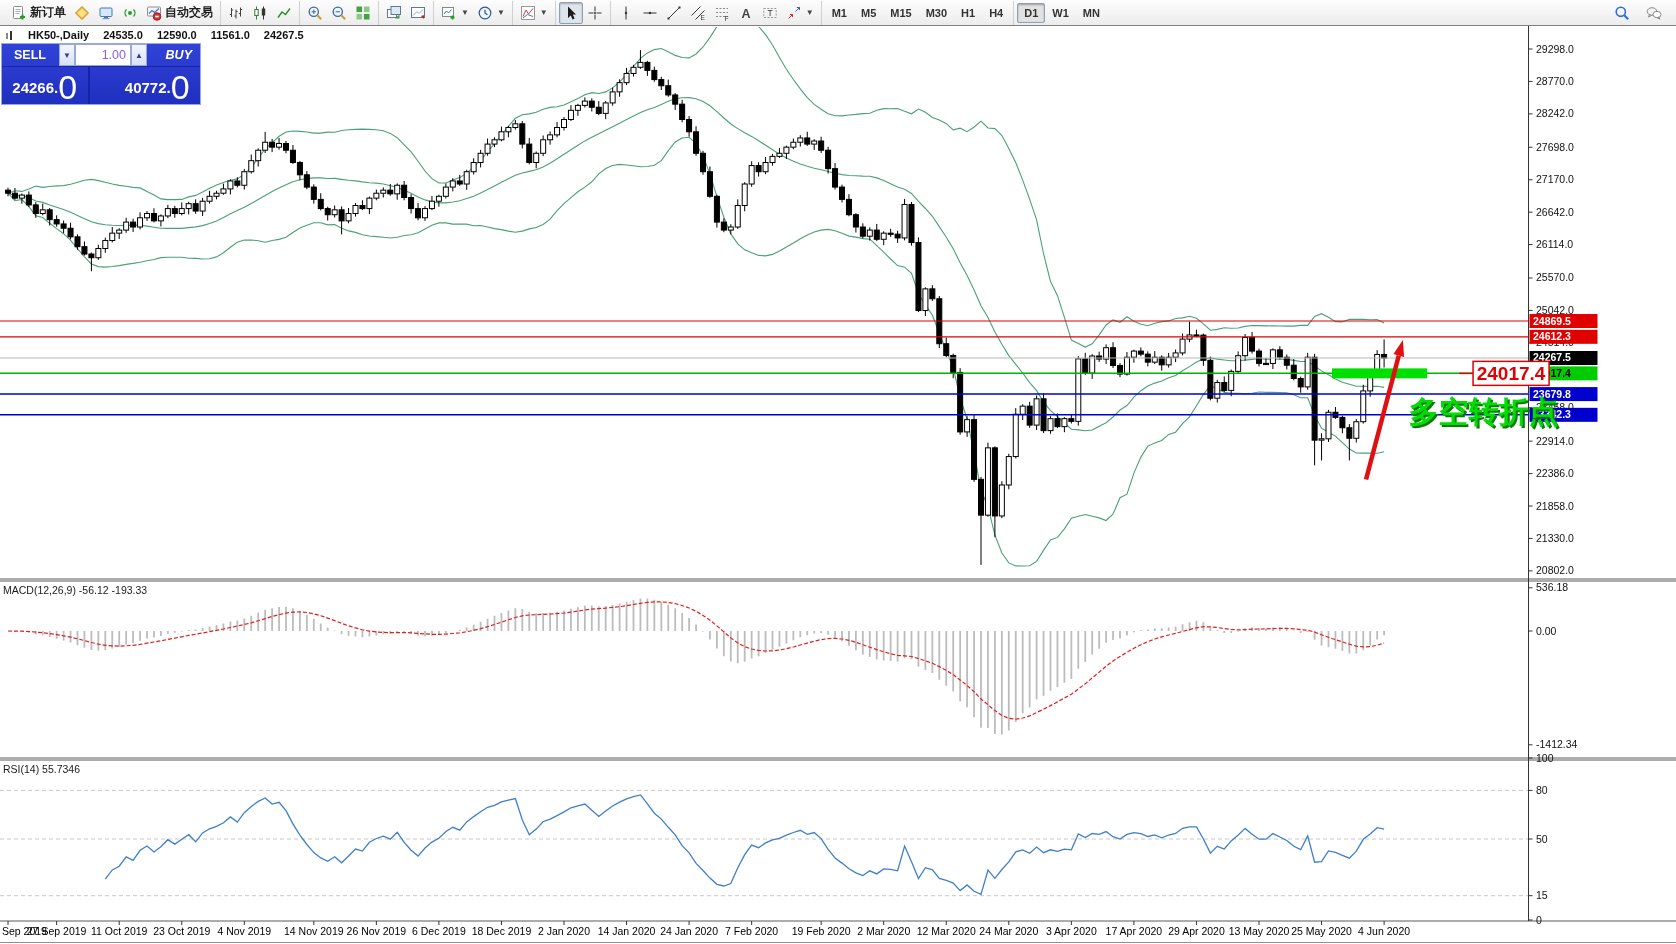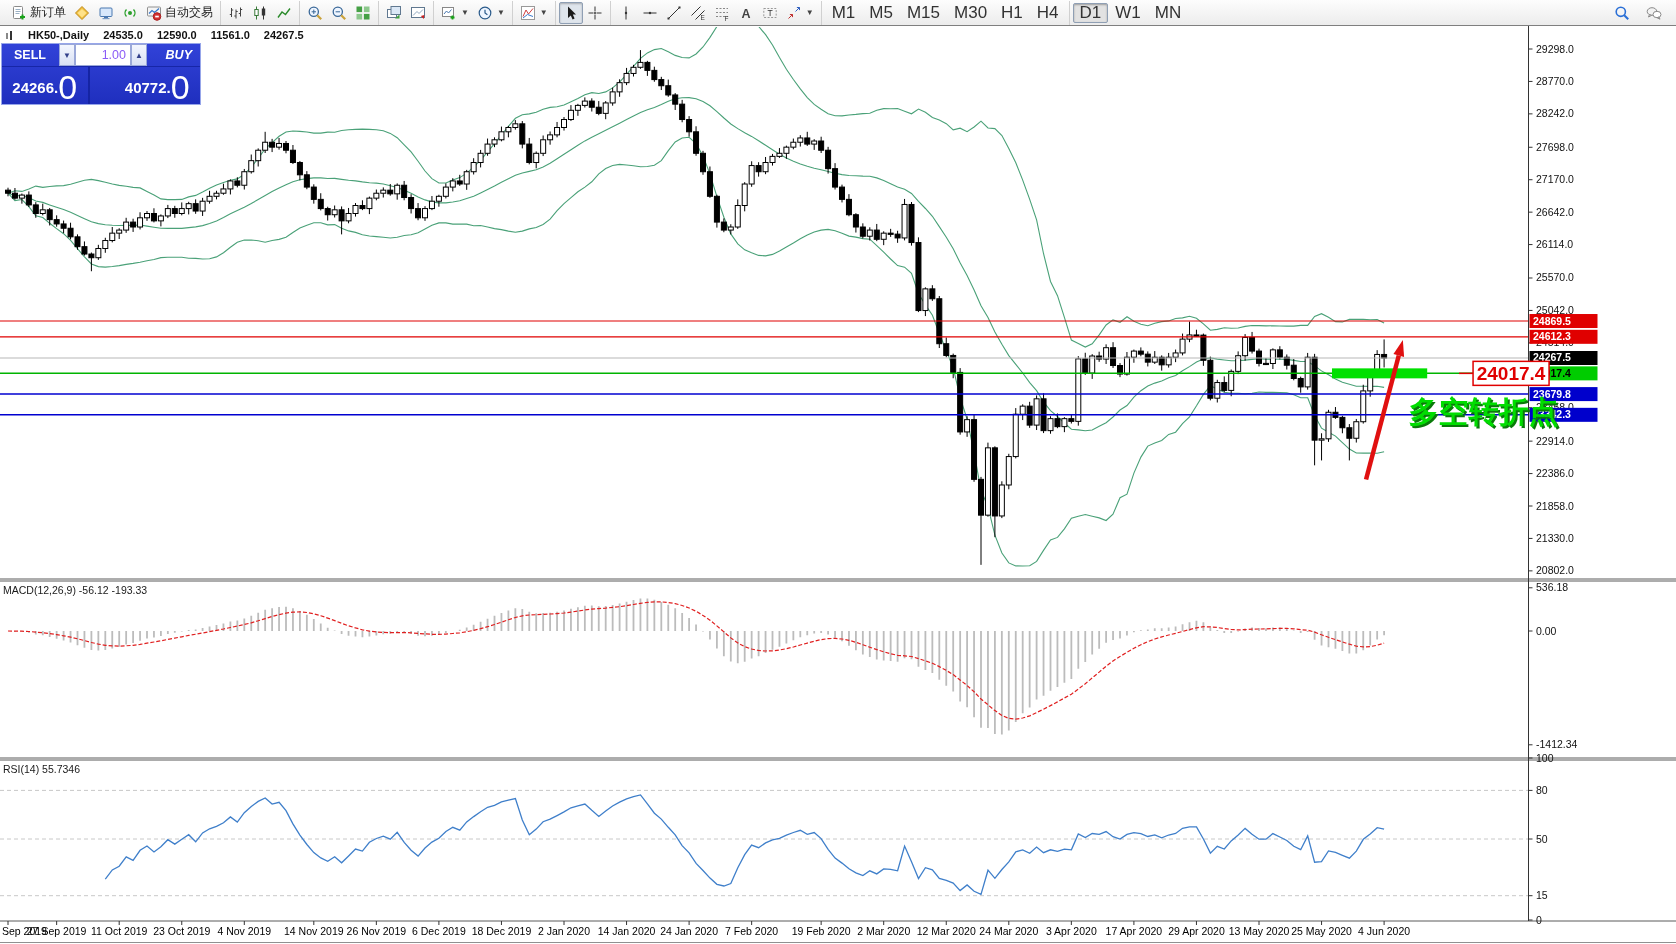--- a/index.html
+++ b/index.html
@@ -3,26 +3,26 @@
 <meta charset="utf-8">
 <style>
   html,body{margin:0;padding:0;background:#d4d0c8;}
   *{box-sizing:border-box;}
   .page{position:relative;width:1676px;height:944px;background:#fff;overflow:hidden;
         font-family:"Liberation Sans",sans-serif;user-select:none;}
   
   .toolbar{position:absolute;top:0;left:0;width:1676px;height:26px;display:flex;align-items:center;
            background:linear-gradient(#fdfdfd,#ececec);border-bottom:1px solid #7f7f7f;padding:0 4px;}
   .tb-group{display:flex;align-items:center;height:24px;padding:0 3px;border-left:1px solid #d0d0d0;}
-  .tb-group:first-child{border-left:none;}
+  .tb-group:first-child{border-left:none;font-weight:bold;}
   .tb-btn{display:flex;align-items:center;gap:3px;height:22px;padding:2px 3px;border:1px solid transparent;
           border-radius:2px;cursor:pointer;font-size:12px;color:#222;white-space:nowrap;}
   .tb-btn.active{border-color:#8f9fb4;background:#dfe5ec;box-shadow:inset 0 1px 2px rgba(0,0,0,.25);}
   .tb-btn .caret{font-size:8px;color:#444;margin-left:1px;}
-  .tf-btn{font-size:17px;font-weight:normal;color:#333;padding:3px 6px;height:20px;display:flex;align-items:center;
+  .tf-btn{font-size:11px;font-weight:bold;color:#333;padding:3px 6px;height:20px;display:flex;align-items:center;
           border:1px solid transparent;border-radius:2px;cursor:pointer;}
   .tf-btn.active{border-color:#8f9fb4;background:#e2e2e2;box-shadow:inset 0 1px 2px rgba(0,0,0,.3);}
   .tb-right{margin-left:auto;display:flex;align-items:center;padding-right:6px;gap:8px;}
   
   .chart-area{position:absolute;top:26px;left:0;width:1676px;height:918px;background:#fff;}
   #chart-svg{position:absolute;top:0;left:0;}
   .symbol-title{position:absolute;top:3px;left:5px;z-index:4;font-size:11px;font-weight:bold;color:#111;
                 display:flex;align-items:center;gap:14px;}
   .symbol-title .mini-icon{display:inline-block;width:9px;height:9px;background:
       linear-gradient(#888,#888) 1px 2px/2px 6px no-repeat,

